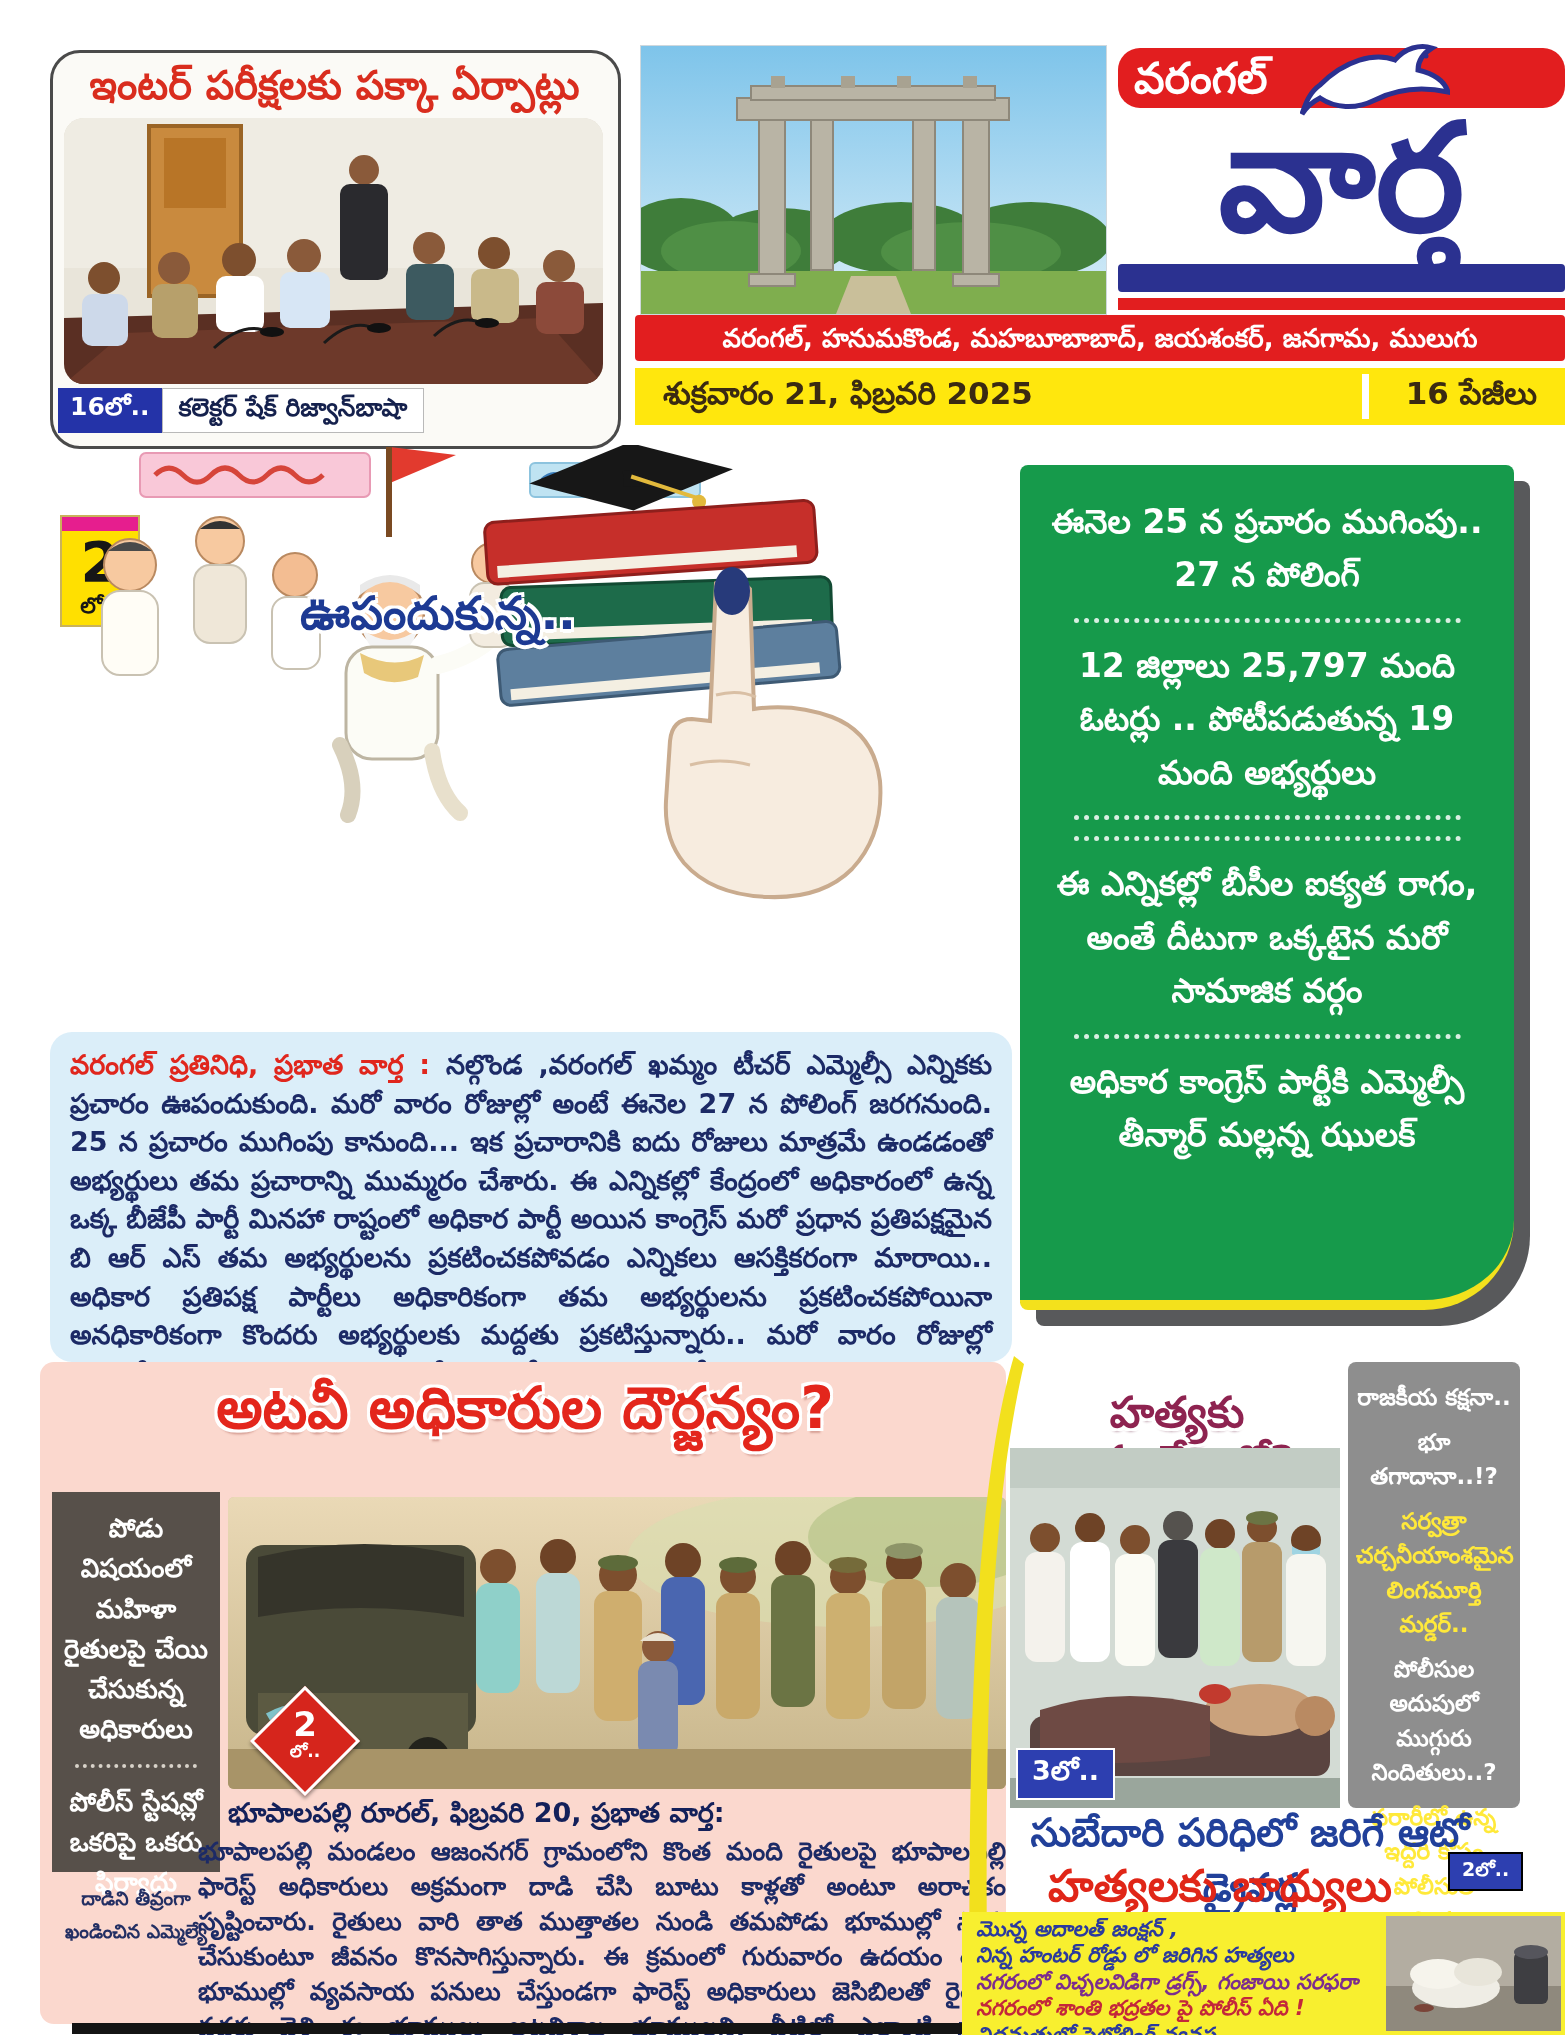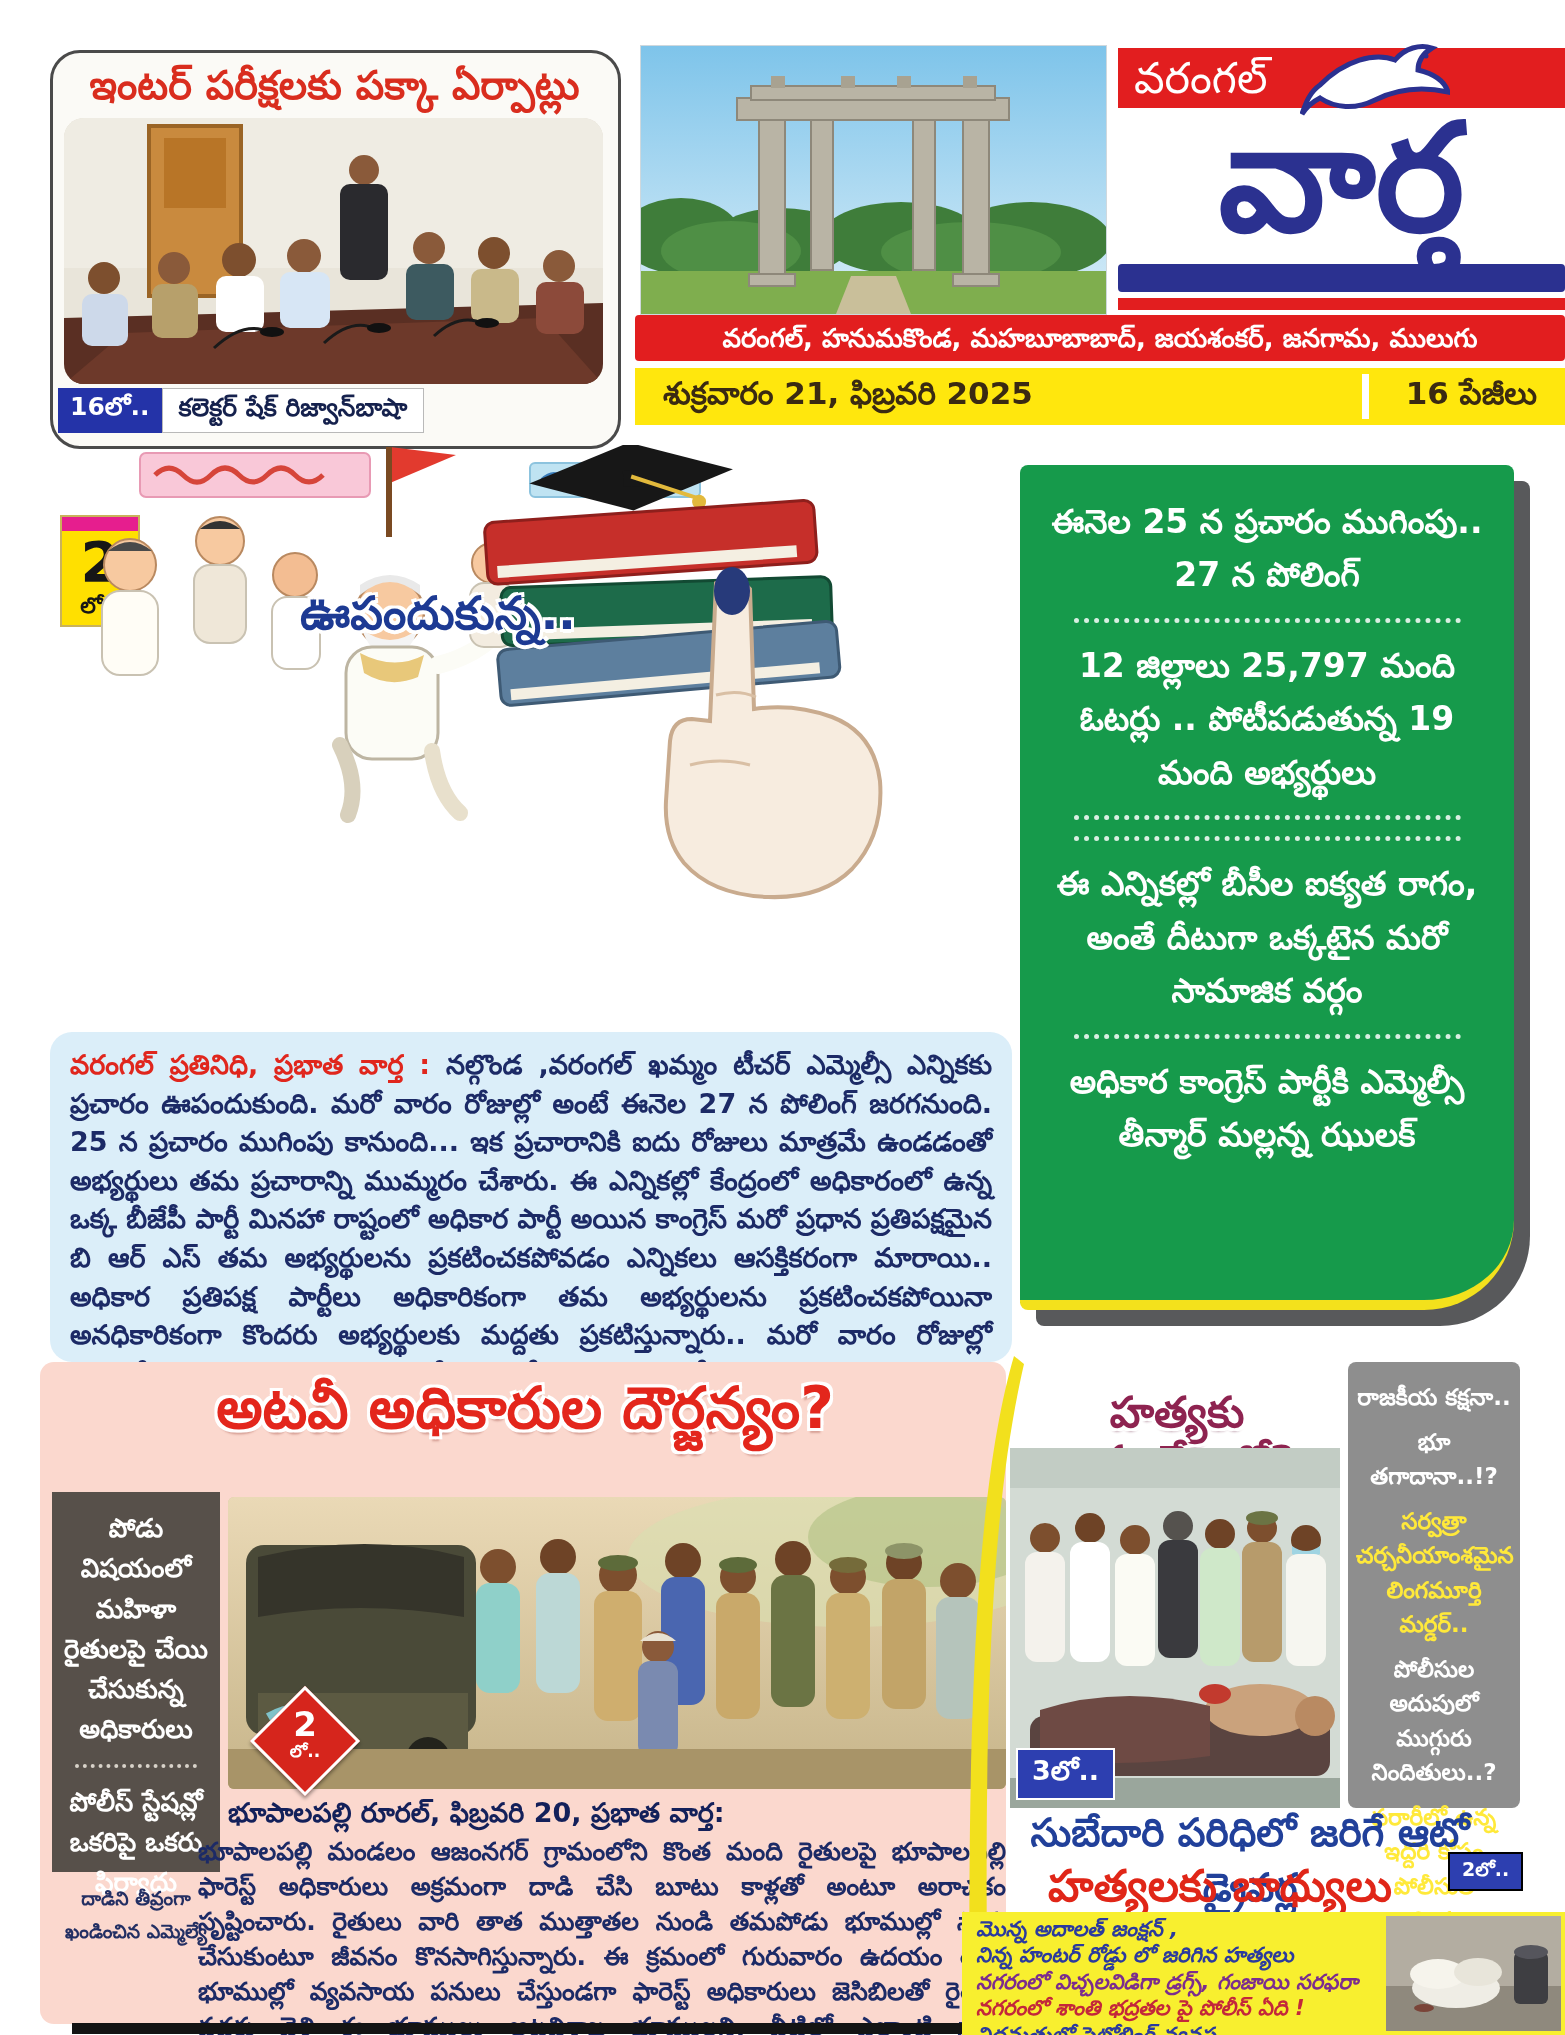--- a/index.html
+++ b/index.html
@@ -11,21 +11,21 @@
   .tlb{left:50px;top:50px;width:565px;height:393px;border:3px solid #4a4a4a;border-radius:30px;background:#fbfaf6;}
   .tlb-headline{left:62px;top:62px;width:545px;text-align:center;font-size:40px;font-weight:800;color:#d92d1e;}
   .tlb-photo{left:64px;top:118px;width:539px;height:266px;border-radius:20px;overflow:hidden;background:#e8e4da;}
   .tlb-caption{left:58px;top:388px;display:flex;align-items:stretch;font-weight:800;font-size:25px;}
   .tlb-caption .pref{background:#2433a8;color:#fff;padding:4px 12px;}
   .tlb-caption .ctext{background:#ffffff;color:#15214d;padding:4px 16px;border:1px solid #b9b9b9;}
 
   
   .arch{left:640px;top:45px;width:465px;height:268px;border:1px solid #cfd8dd;overflow:hidden;}
   .mast-red{left:1118px;top:48px;width:447px;height:60px;background:#e21e1f;color:#fff;
-            font-size:43px;font-weight:400;line-height:60px;padding-left:16px;box-sizing:border-box;}
+            font-size:43px;font-weight:700;line-height:60px;padding-left:16px;box-sizing:border-box;border-radius:22px;}
   .mast-title{left:1118px;top:96px;width:447px;text-align:center;font-size:150px;font-weight:900;color:#2b3190;line-height:1.1;}
   .mast-blue-bar{left:1118px;top:264px;width:447px;height:28px;background:#2b3190;border-radius:4px;}
   .mast-red-bar{left:1118px;top:298px;width:447px;height:12px;background:#e21e1f;}
   .districts{left:635px;top:315px;width:930px;height:46px;background:#e21e1f;color:#ffffff;
              font-size:26px;font-weight:800;text-align:center;line-height:46px;border-radius:4px;}
   .datebar{left:635px;top:368px;width:930px;height:57px;background:#ffe70d;display:flex;align-items:center;
            justify-content:space-between;padding:0 28px;box-sizing:border-box;font-size:31px;font-weight:800;color:#3a2a12;gap:10px;}
   .datebar .divider{position:absolute;right:196px;top:6px;bottom:6px;width:7px;background:#ffffff;}
 
   

